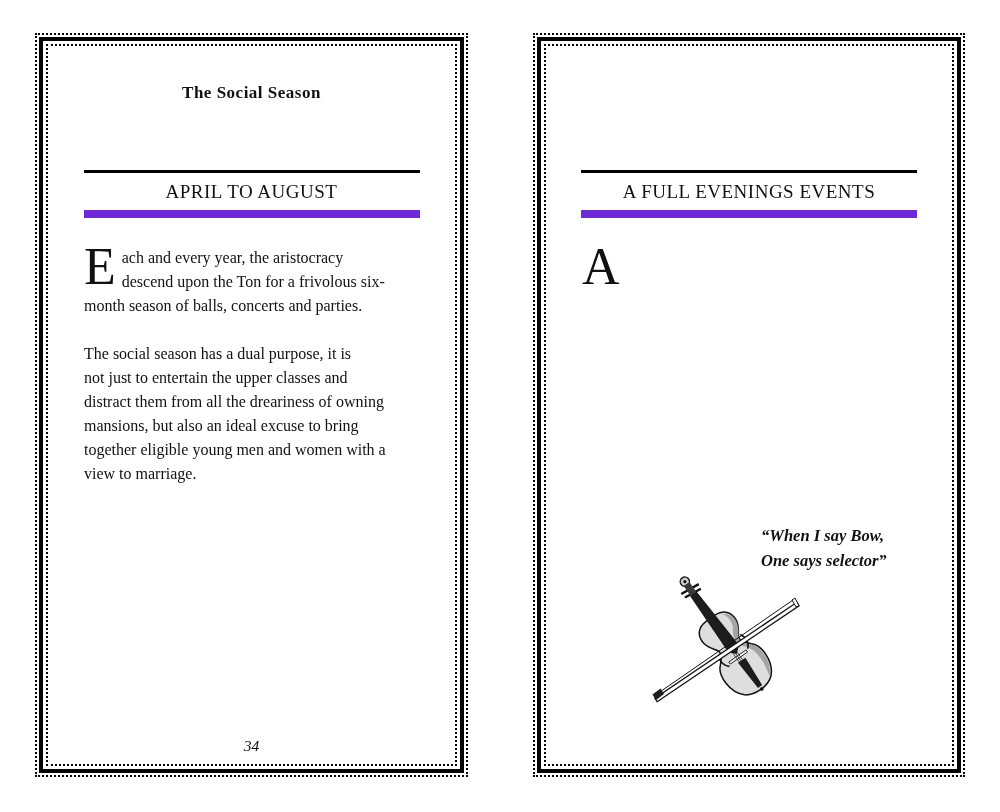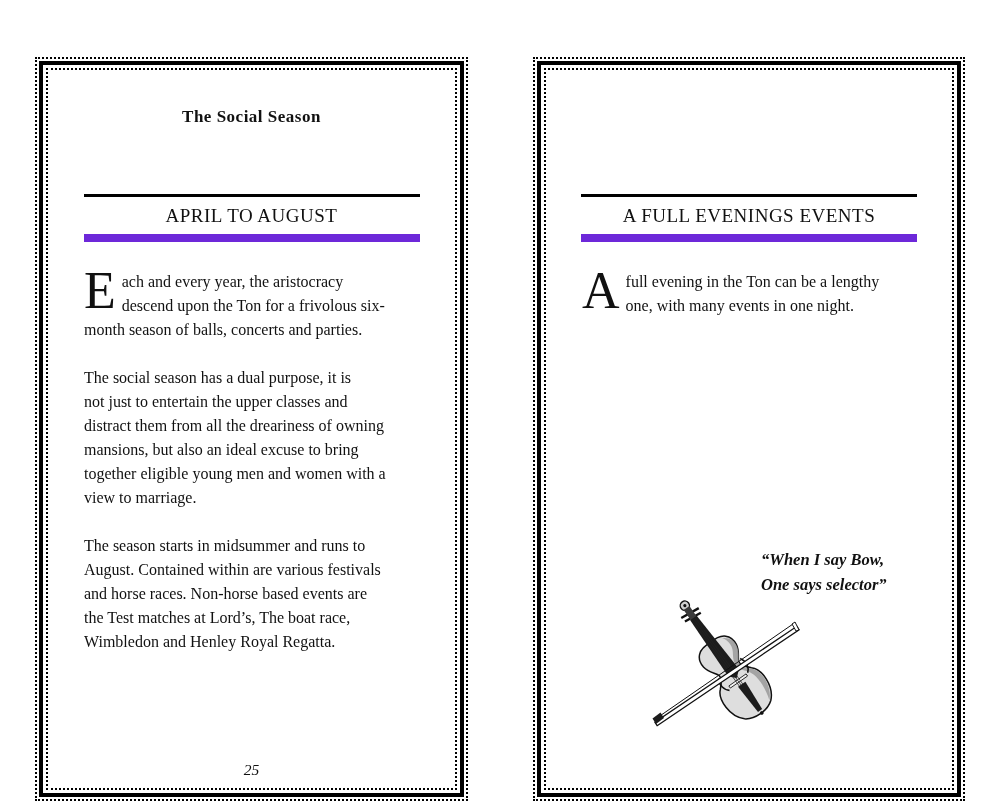--- a/index.html
+++ b/index.html
@@ -4,21 +4,21 @@
 <style>
   html, body { margin: 0; padding: 0; }
   body {
     width: 1000px; height: 812px;
     background: #ffffff;
     font-family: "Liberation Serif", serif;
     color: #111111;
     position: relative;
     overflow: hidden;
   }
-  .spread { position: absolute; inset: 0; margin-top: 24px; }
+  .spread { position: absolute; inset: 0; }
 
   .page { position: absolute; top: 33px; height: 744px; box-sizing: border-box; }
   .page.left  { left: 35px;  width: 433px; }
   .page.right { left: 533px; width: 432px; }
 
   .frame-outer {
     height: 100%; box-sizing: border-box;
     border: 2px dotted #000; padding: 2px;
   }
   .frame-mid {
@@ -114,45 +114,39 @@
           <div class="body-text">
             <p class="para"><span class="dropcap">E</span><span>ach and every year, the aristocracy
 descend upon the Ton for a frivolous six-
 month season of balls, concerts and parties.</span></p>
             <p class="para">The social season has a dual purpose, it is
 not just to entertain the upper classes and
 distract them from all the dreariness of owning
 mansions, but also an ideal excuse to bring
 together eligible young men and women with a
 view to marriage.</p>
-            <p class="para">The season starts in midsummer and runs to
-August. Contained within are various festivals
-and horse races. Non-horse based events are
-the Test matches at Lord’s, The boat race,
-Wimbledon and Henley Royal Regatta.</p>
-          </div>
-
-          <div class="page-number">25</div>
+          </div>
+
+          <div class="page-number">34</div>
         </div>
       </div>
     </div>
   </div>
 
   <div class="page right">
     <div class="frame-outer">
       <div class="frame-mid">
         <div class="frame-inner">
 
           <div class="heading-block">
             <span>A FULL EVENINGS EVENTS</span>
           </div>
 
           <div class="body-text">
-            <p class="para"><span class="dropcap">A</span><span>full evening in the Ton can be a lengthy
-one, with many events in one night.</span></p>
+            <p class="para"><span class="dropcap">A</span></p>
           </div>
 
           <div class="pull-quote">“When I say Bow,
 One says selector”</div>
 
           <div class="illustration">
             <svg width="164" height="160" viewBox="0 0 164 160" xmlns="http://www.w3.org/2000/svg">
               <g transform="rotate(-35 80 85)">
 
                 <line x1="70" y1="23" x2="90" y2="25" stroke="#111" stroke-width="2.4"></line>

